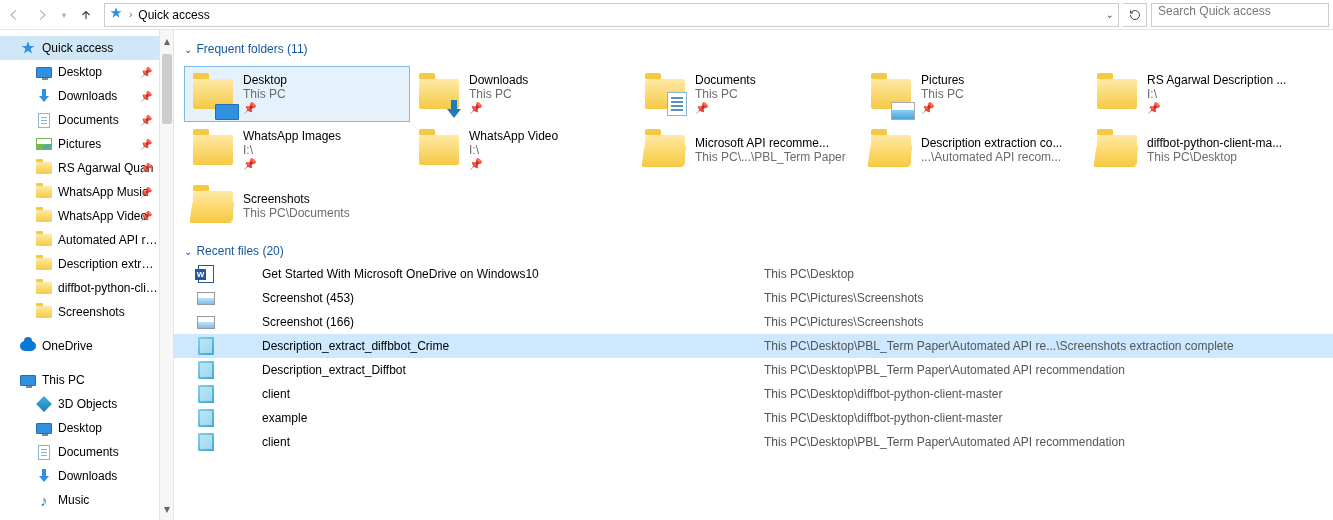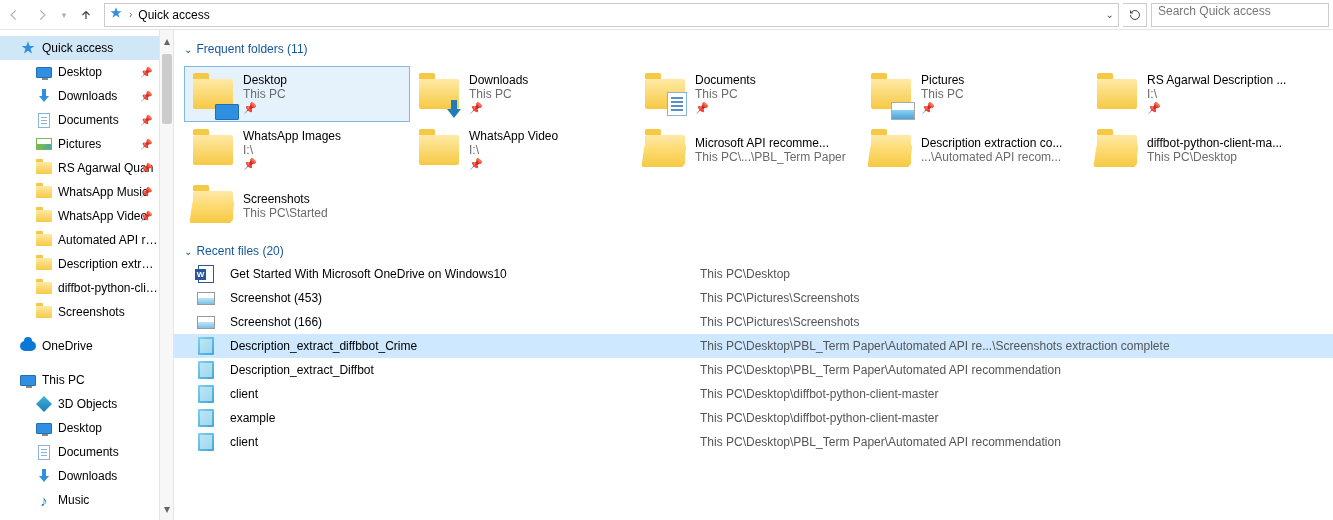--- a/index.html
+++ b/index.html
@@ -72,21 +72,21 @@
   .overlay-doc::before{content:"";position:absolute;top:4px;left:3px;right:3px;height:2px;background:#5a8fc4;box-shadow:0 4px 0 #5a8fc4,0 8px 0 #5a8fc4,0 12px 0 #5a8fc4;}
   .overlay-pic{position:absolute;right:-2px;bottom:-4px;width:24px;height:18px;background:#fff;border:1px solid #aaa;}
   .overlay-pic::after{content:"";position:absolute;left:0;right:0;bottom:0;height:9px;background:linear-gradient(#8fd0f2,#4aa3d8);}
   .overlay-mon{position:absolute;right:-4px;bottom:-4px;width:24px;height:16px;background:#2f8fe0;border:1px solid #236db0;border-radius:1px;}
   .tile-text { display:flex; flex-direction:column; overflow:hidden;}
   .tile-name { white-space:nowrap; overflow:hidden; text-overflow:ellipsis; }
   .tile-sub  { color:#6b6b6b; font-size:12px; white-space:nowrap; overflow:hidden; text-overflow:ellipsis;}
   .tile-pin  { color:#6b6b6b; font-size:11px; margin-top:1px;}
 
   
-  .file-row { display:flex; align-items:center; height:24px; padding-left:22px;}
+  .file-row { display:flex; align-items:center; height:24px; padding-left:22px;gap:32px;}
   .file-row.selected { background:#cde8ff; }
   .file-ico { width:20px; height:20px; display:flex;align-items:center;justify-content:center; margin-right:14px; flex-shrink:0;}
   .ico-word{width:16px;height:18px;background:#fff;border:1px solid #2b579a;position:relative;}
   .ico-word::before{content:"W";position:absolute;left:-4px;top:3px;width:11px;height:11px;background:#2b579a;color:#fff;font-size:8px;font-weight:bold;display:flex;align-items:center;justify-content:center;}
   .ico-shot{width:18px;height:13px;background:#fff;border:1px solid #999;position:relative;}
   .ico-shot::after{content:"";position:absolute;left:0;right:0;bottom:0;height:6px;background:linear-gradient(#bfe3f7,#7fc1e4);}
   .ico-note{width:16px;height:18px;background:linear-gradient(135deg,#7fd1ef,#3ca8d8);border-radius:1px;position:relative;}
   .ico-note::after{content:"";position:absolute;top:2px;left:2px;width:12px;height:14px;background:#fff;opacity:.5;}
   .file-name { width: 470px; }
   .file-path { color:#555; }
@@ -383,21 +383,21 @@
             <div class="tile-name">diffbot-python-client-ma...</div>
             <div class="tile-sub">This PC\Desktop</div>
           </div>
         </div>
         <div class="folder-tile">
           <div class="big-icon">
             <div class="big-folder open"></div>
           </div>
           <div class="tile-text">
             <div class="tile-name">Screenshots</div>
-            <div class="tile-sub">This PC\Started</div>
+            <div class="tile-sub">This PC\Documents</div>
           </div>
         </div>
       </div>
 
     <div class="section-header">
       <span class="chev">⌄</span>
       <span>Recent files (20)</span>
     </div>
     <div id="file-list">
         <div class="file-row">

